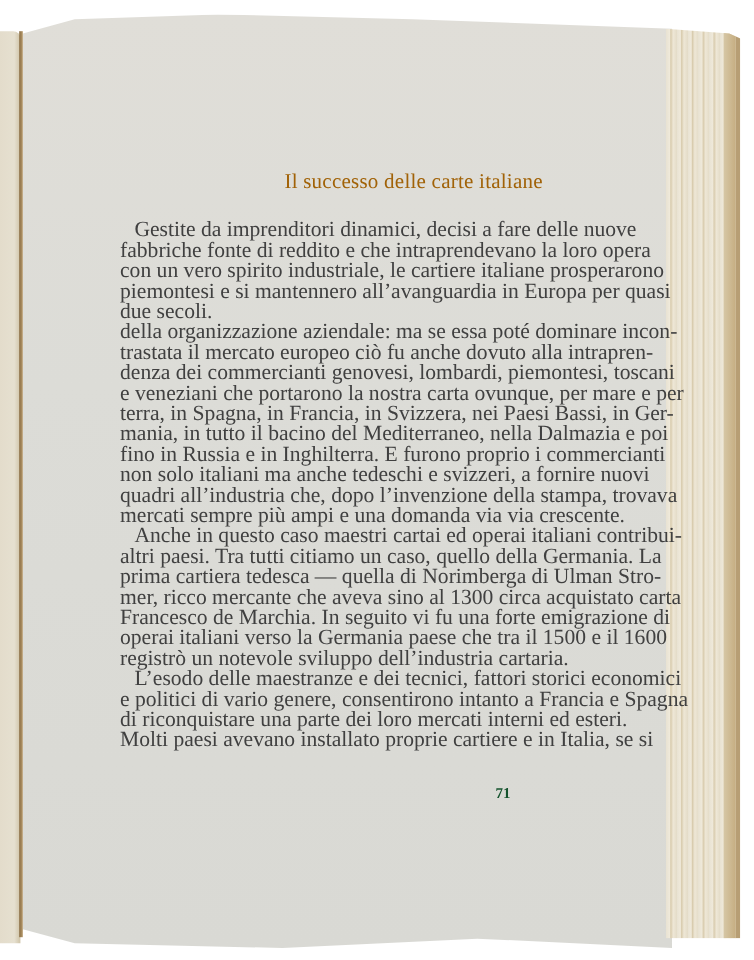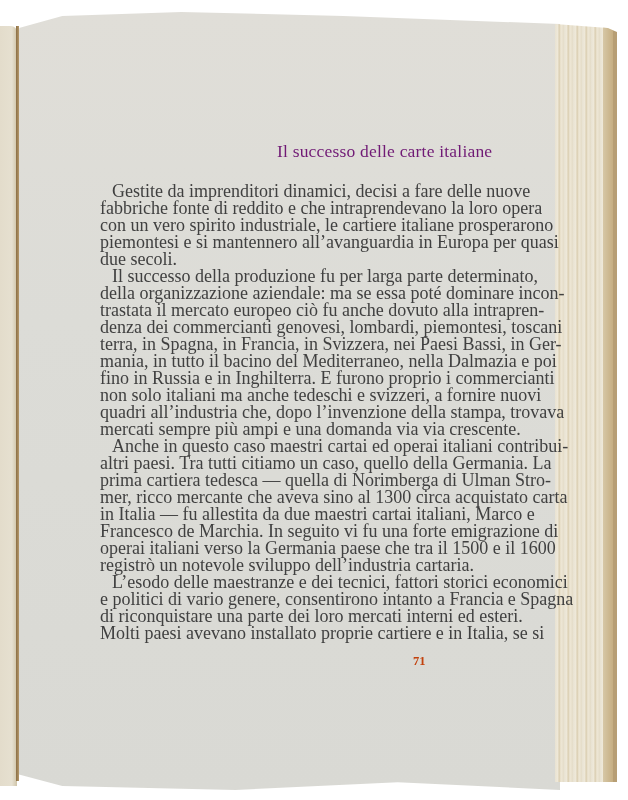--- a/index.html
+++ b/index.html
@@ -31,76 +31,74 @@
       repeating-linear-gradient(90deg, #e8e2d2 0px, #efe9da 3px, #d8cbad 4px, #eee7d6 6px, #e4dcc8 9px);
     border-right: 4px solid #b79e74;
     clip-path: polygon(0 0, 85% 4px, 100% 8px, 100% 100%, 0 100%);
   }
   .edges::after {
     content: ""; position: absolute; right: 0; top: 0; width: 10px; height: 100%;
     background: linear-gradient(90deg, #d6c7a6, #c6ae82);
   }
   .heading {
     position: absolute; left: 237px; top: 141px;
-    font-size: 17.5px; color: #701a75; letter-spacing: 0.2px;
+    font-size: 17.5px; color: #a16207; letter-spacing: 0.2px;
     white-space: nowrap;
-    margin-left: 40px;
   }
   .body-text {
     position: absolute; left: 100px; top: 183px; width: 332px;
     font-size: 18px; line-height: 17px; color: #404040;
     text-align: justify;
   }
   .body-text .line {
     display: block; white-space: nowrap;
     text-align-last: justify;
     text-align: justify;
     height: 17px;
   }
   .body-text .line.last { text-align-last: left; }
   .body-text .line.indent { padding-left: 12px; }
   .page-number {
     position: absolute; left: 413px; top: 654px;
-    font-size: 12.5px; color: #c2410c; font-weight: bold;
+    font-size: 12.5px; color: #14532d; font-weight: bold;
   }
 </style>
 </head>
 <body>
 
 <div class="left-page"></div>
 <div class="page"></div>
 <div class="gutter"></div>
 <div class="edges"></div>
 
 <div class="heading">Il successo delle carte italiane</div>
 
 <div class="body-text">
 
   <span class="line indent">Gestite da imprenditori dinamici, decisi a fare delle nuove</span>
   <span class="line">fabbriche fonte di reddito e che intraprendevano la loro opera</span>
   <span class="line">con un vero spirito industriale, le cartiere italiane prosperarono</span>
   <span class="line">piemontesi e si mantennero all’avanguardia in Europa per quasi</span>
   <span class="line last">due secoli.</span>
 
-  <span class="line indent">Il successo della produzione fu per larga parte determinato,</span>
   <span class="line">della organizzazione aziendale: ma se essa poté dominare incon-</span>
   <span class="line">trastata il mercato europeo ciò fu anche dovuto alla intrapren-</span>
   <span class="line">denza dei commercianti genovesi, lombardi, piemontesi, toscani</span>
+  <span class="line">e veneziani che portarono la nostra carta ovunque, per mare e per</span>
   <span class="line">terra, in Spagna, in Francia, in Svizzera, nei Paesi Bassi, in Ger-</span>
   <span class="line">mania, in tutto il bacino del Mediterraneo, nella Dalmazia e poi</span>
   <span class="line">fino in Russia e in Inghilterra. E furono proprio i commercianti</span>
   <span class="line">non solo italiani ma anche tedeschi e svizzeri, a fornire nuovi</span>
   <span class="line">quadri all’industria che, dopo l’invenzione della stampa, trovava</span>
   <span class="line last">mercati sempre più ampi e una domanda via via crescente.</span>
 
   <span class="line indent">Anche in questo caso maestri cartai ed operai italiani contribui-</span>
   <span class="line">altri paesi. Tra tutti citiamo un caso, quello della Germania. La</span>
   <span class="line">prima cartiera tedesca — quella di Norimberga di Ulman Stro-</span>
   <span class="line">mer, ricco mercante che aveva sino al 1300 circa acquistato carta</span>
-  <span class="line">in Italia — fu allestita da due maestri cartai italiani, Marco e</span>
   <span class="line">Francesco de Marchia. In seguito vi fu una forte emigrazione di</span>
   <span class="line">operai italiani verso la Germania paese che tra il 1500 e il 1600</span>
   <span class="line last">registrò un notevole sviluppo dell’industria cartaria.</span>
 
   <span class="line indent">L’esodo delle maestranze e dei tecnici, fattori storici economici</span>
   <span class="line">e politici di vario genere, consentirono intanto a Francia e Spagna</span>
   <span class="line">di riconquistare una parte dei loro mercati interni ed esteri.</span>
   <span class="line">Molti paesi avevano installato proprie cartiere e in Italia, se si</span>
 </div>
 

